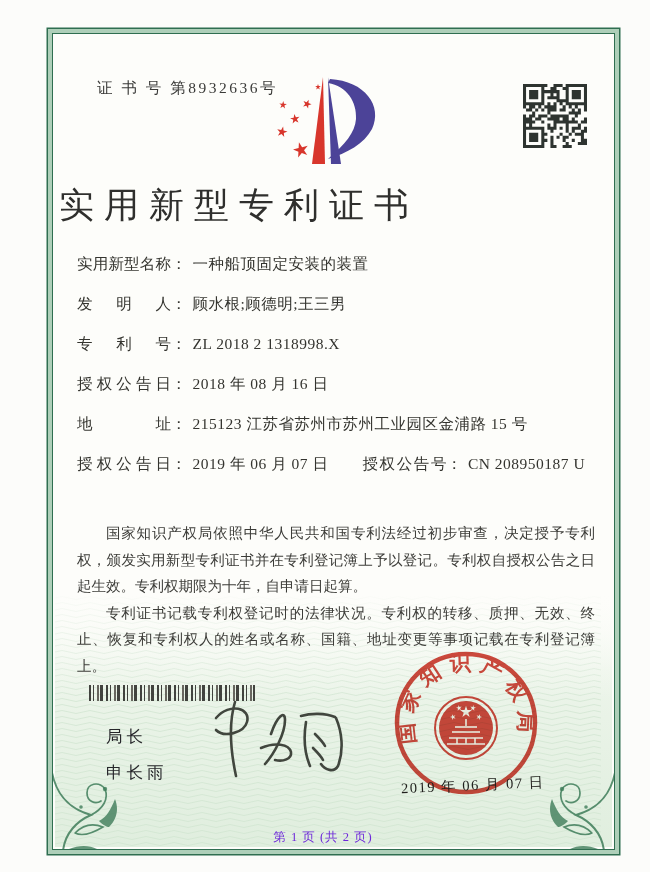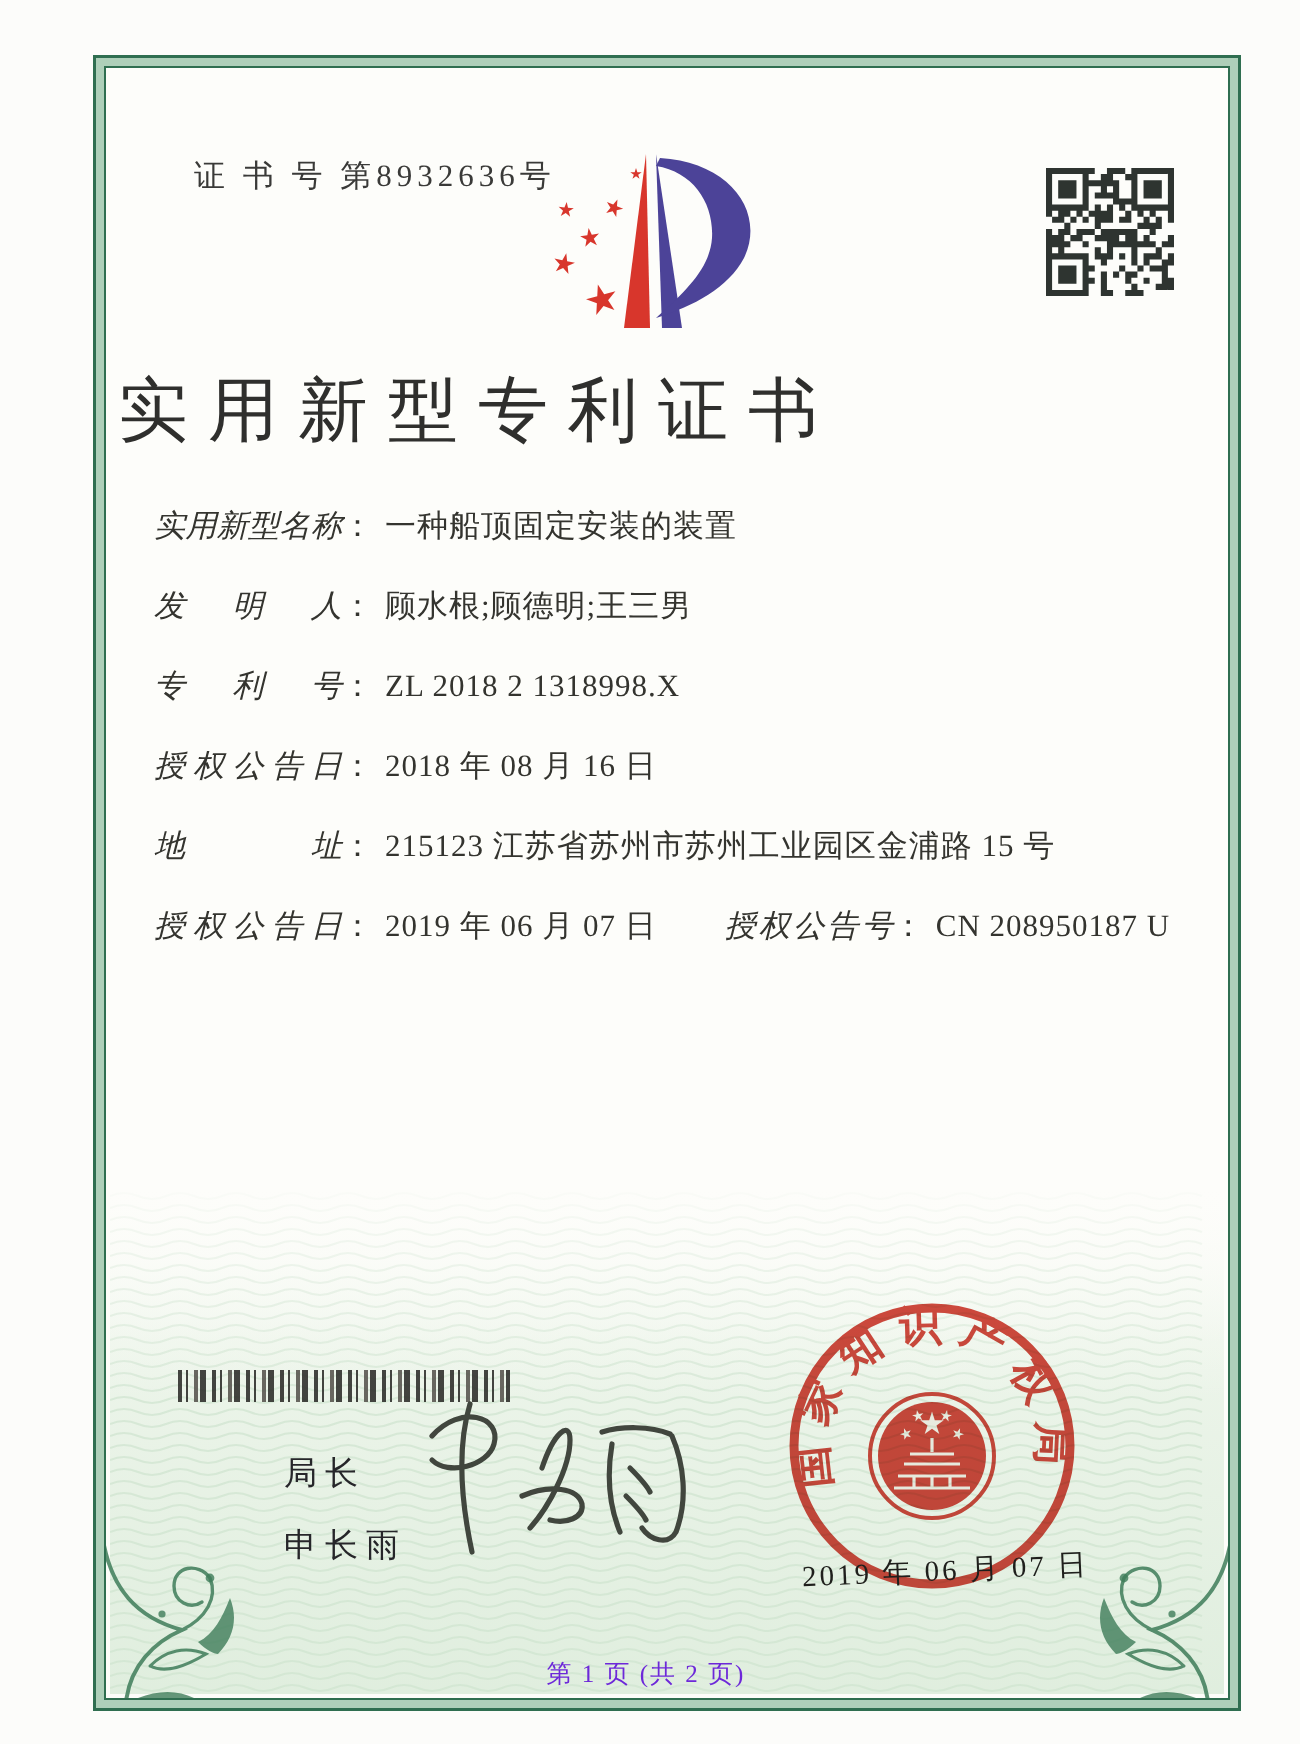--- a/index.html
+++ b/index.html
@@ -18,33 +18,33 @@
   .gfade{position:absolute;left:2px;right:2px;bottom:150px;height:110px;
          background:linear-gradient(180deg,#fdfdfa 0%,rgba(253,253,250,0) 100%);}
   .cert-no{position:absolute;left:24px;top:44px;font-size:15.5px;letter-spacing:2.5px;color:#3a3a38;margin-left:20px;}
   .logo{position:absolute;left:218px;top:40px;}
   .qr{position:absolute;left:470px;top:50px;}
   .title{position:absolute;left:0;top:148px;width:100%;
          font-size:35px;letter-spacing:10px;padding-left:6px;box-sizing:border-box;
          color:#2f2f2d;font-weight:500;}
   .fields{position:absolute;left:24px;top:218px;width:520px;font-size:15.5px;color:#34342f;}
   .frow{line-height:24px;margin-bottom:16px;white-space:nowrap;}
-  .flabel{display:inline-block;width:94px;text-align:justify;text-align-last:justify;vertical-align:top;font-style:italic;}
+  .flabel{display:inline-block;width:94px;text-align:justify;text-align-last:justify;vertical-align:top;}
   .fcolon{display:inline-block;margin-right:6px;}
   .fvalue{letter-spacing:.5px;}
   .fpair2{margin-left:34px;}
   .fpair2 .flabel{width:84px;}
   .body-text{position:absolute;left:24px;top:486px;width:518px;font-size:14.5px;
              line-height:26.5px;color:#3c3c38;text-align:justify;}
   .body-text p{margin:0;text-indent:2em;}
   .barcode{position:absolute;left:36px;top:651px;width:166px;height:16px;
      background:repeating-linear-gradient(90deg,#2b2b28 0 2px,rgba(0,0,0,0) 2px 4px,#2b2b28 4px 5px,rgba(0,0,0,0) 5px 8px,#56534d 8px 10px,rgba(0,0,0,0) 10px 11px,#2b2b28 11px 14px,rgba(0,0,0,0) 14px 17px);
      opacity:.88;}
   .sig-block{position:absolute;left:53px;top:692px;font-family:Liberation Mono, monospace;
-             font-size:16.5px;letter-spacing:4px;color:#26262a;font-weight:500;margin-left:36px;}
+             font-size:16.5px;letter-spacing:4px;color:#26262a;font-weight:500;}
   .sig-block .line{margin-bottom:14px;}
   .signature{position:absolute;left:150px;top:652px;}
   .seal{position:absolute;left:338px;top:614px;mix-blend-mode:multiply;}
   .seal-date{position:absolute;left:348px;top:742px;font-size:14.5px;letter-spacing:1.5px;
              color:#1f1f1c;transform:rotate(-2.5deg);}
   .footer{position:absolute;left:110px;top:795px;width:320px;text-align:center;
           font-size:12.5px;color:#6d28d9;letter-spacing:1px;}
   .corner{position:absolute;}
   .corner.bl{left:-6px;bottom:-6px;transform:scaleX(-1);}
   .corner.br{right:-6px;bottom:-6px;}
@@ -175,20 +175,22 @@
         </div>
         <div class="frow">
           <span class="flabel">地址</span><span class="fcolon">：</span><span class="fvalue">215123 江苏省苏州市苏州工业园区金浦路 15 号</span>
         </div>
         <div class="frow">
           <span class="flabel">授权公告日</span><span class="fcolon">：</span><span class="fvalue">2019 年 06 月 07 日</span><span class="fpair2"><span class="flabel">授权公告号</span><span class="fcolon">：</span><span class="fvalue">CN 208950187 U</span></span>
         </div>
       </div>
 
       <div class="body-text">
+        <p>国家知识产权局依照中华人民共和国专利法经过初步审查，决定授予专利权，颁发实用新型专利证书并在专利登记簿上予以登记。专利权自授权公告之日起生效。专利权期限为十年，自申请日起算。</p>
+        <p>专利证书记载专利权登记时的法律状况。专利权的转移、质押、无效、终止、恢复和专利权人的姓名或名称、国籍、地址变更等事项记载在专利登记簿上。</p>
       </div>
 
       <div class="barcode"></div>
 
       <div class="sig-block">
         <div class="line">局长</div>
         <div class="line">申长雨</div>
       </div>
 
       <svg class="signature" width="160" height="105" viewBox="0 0 160 105">

